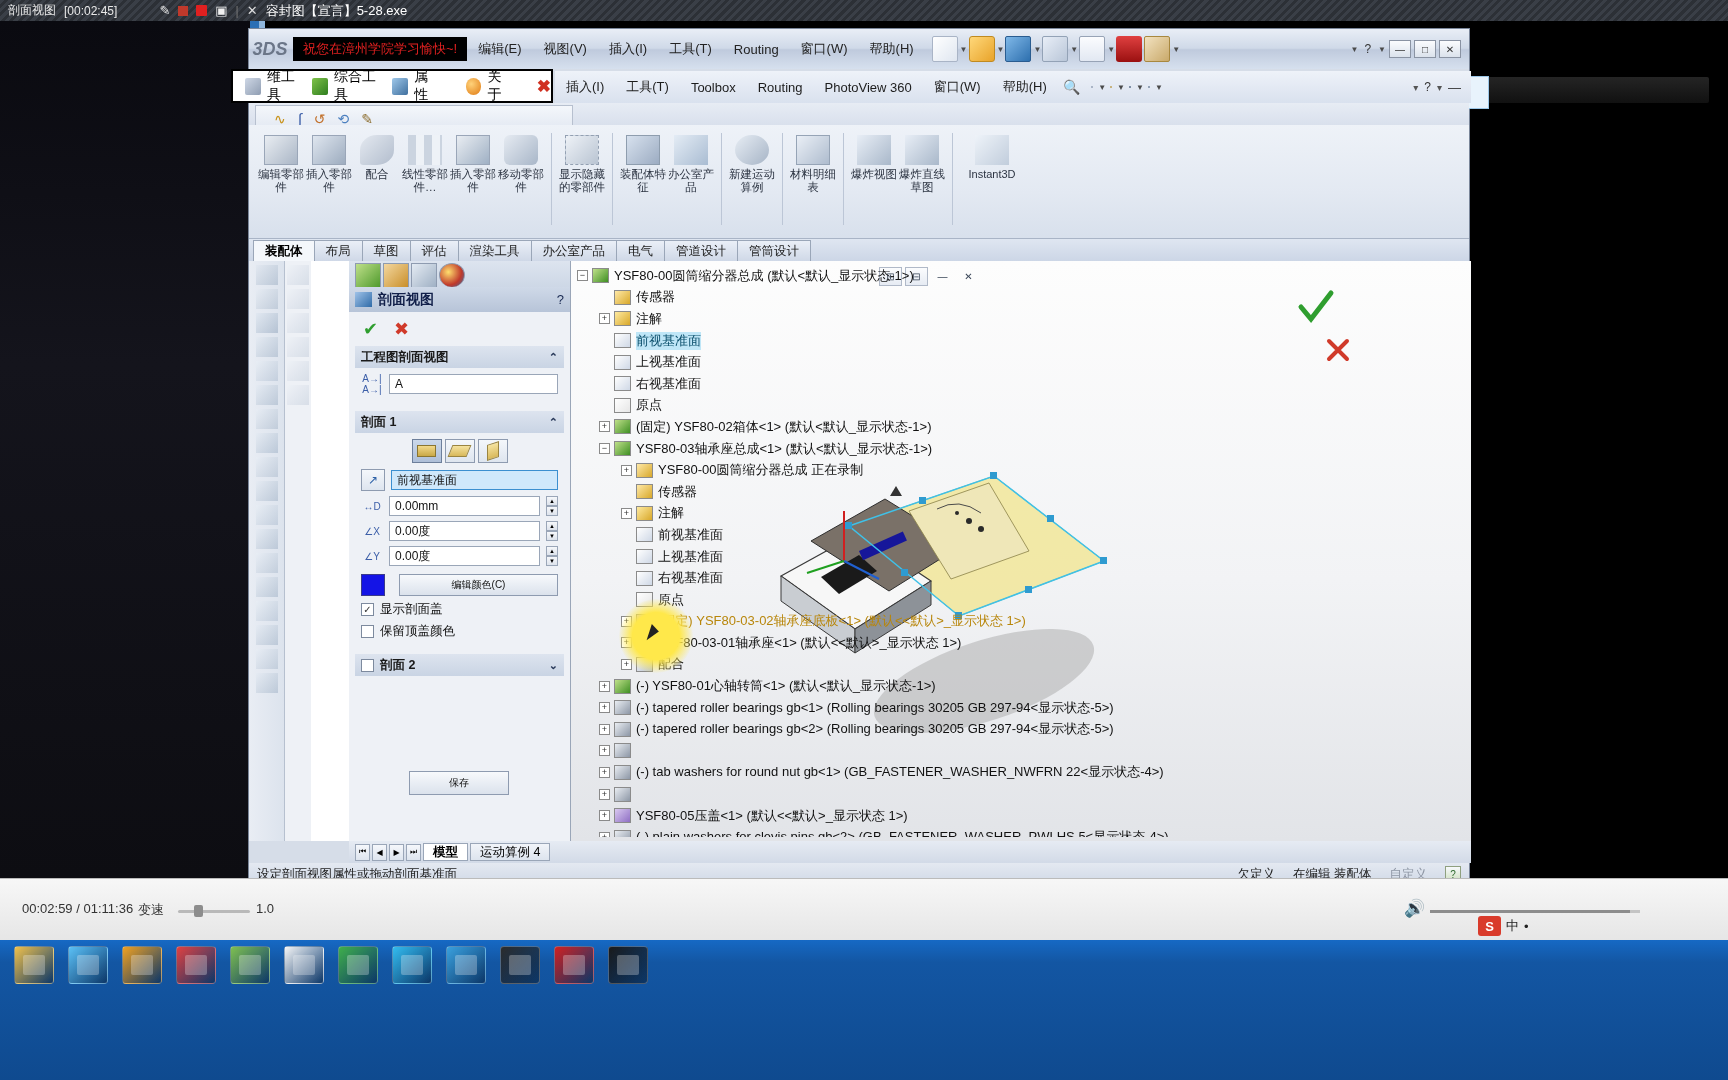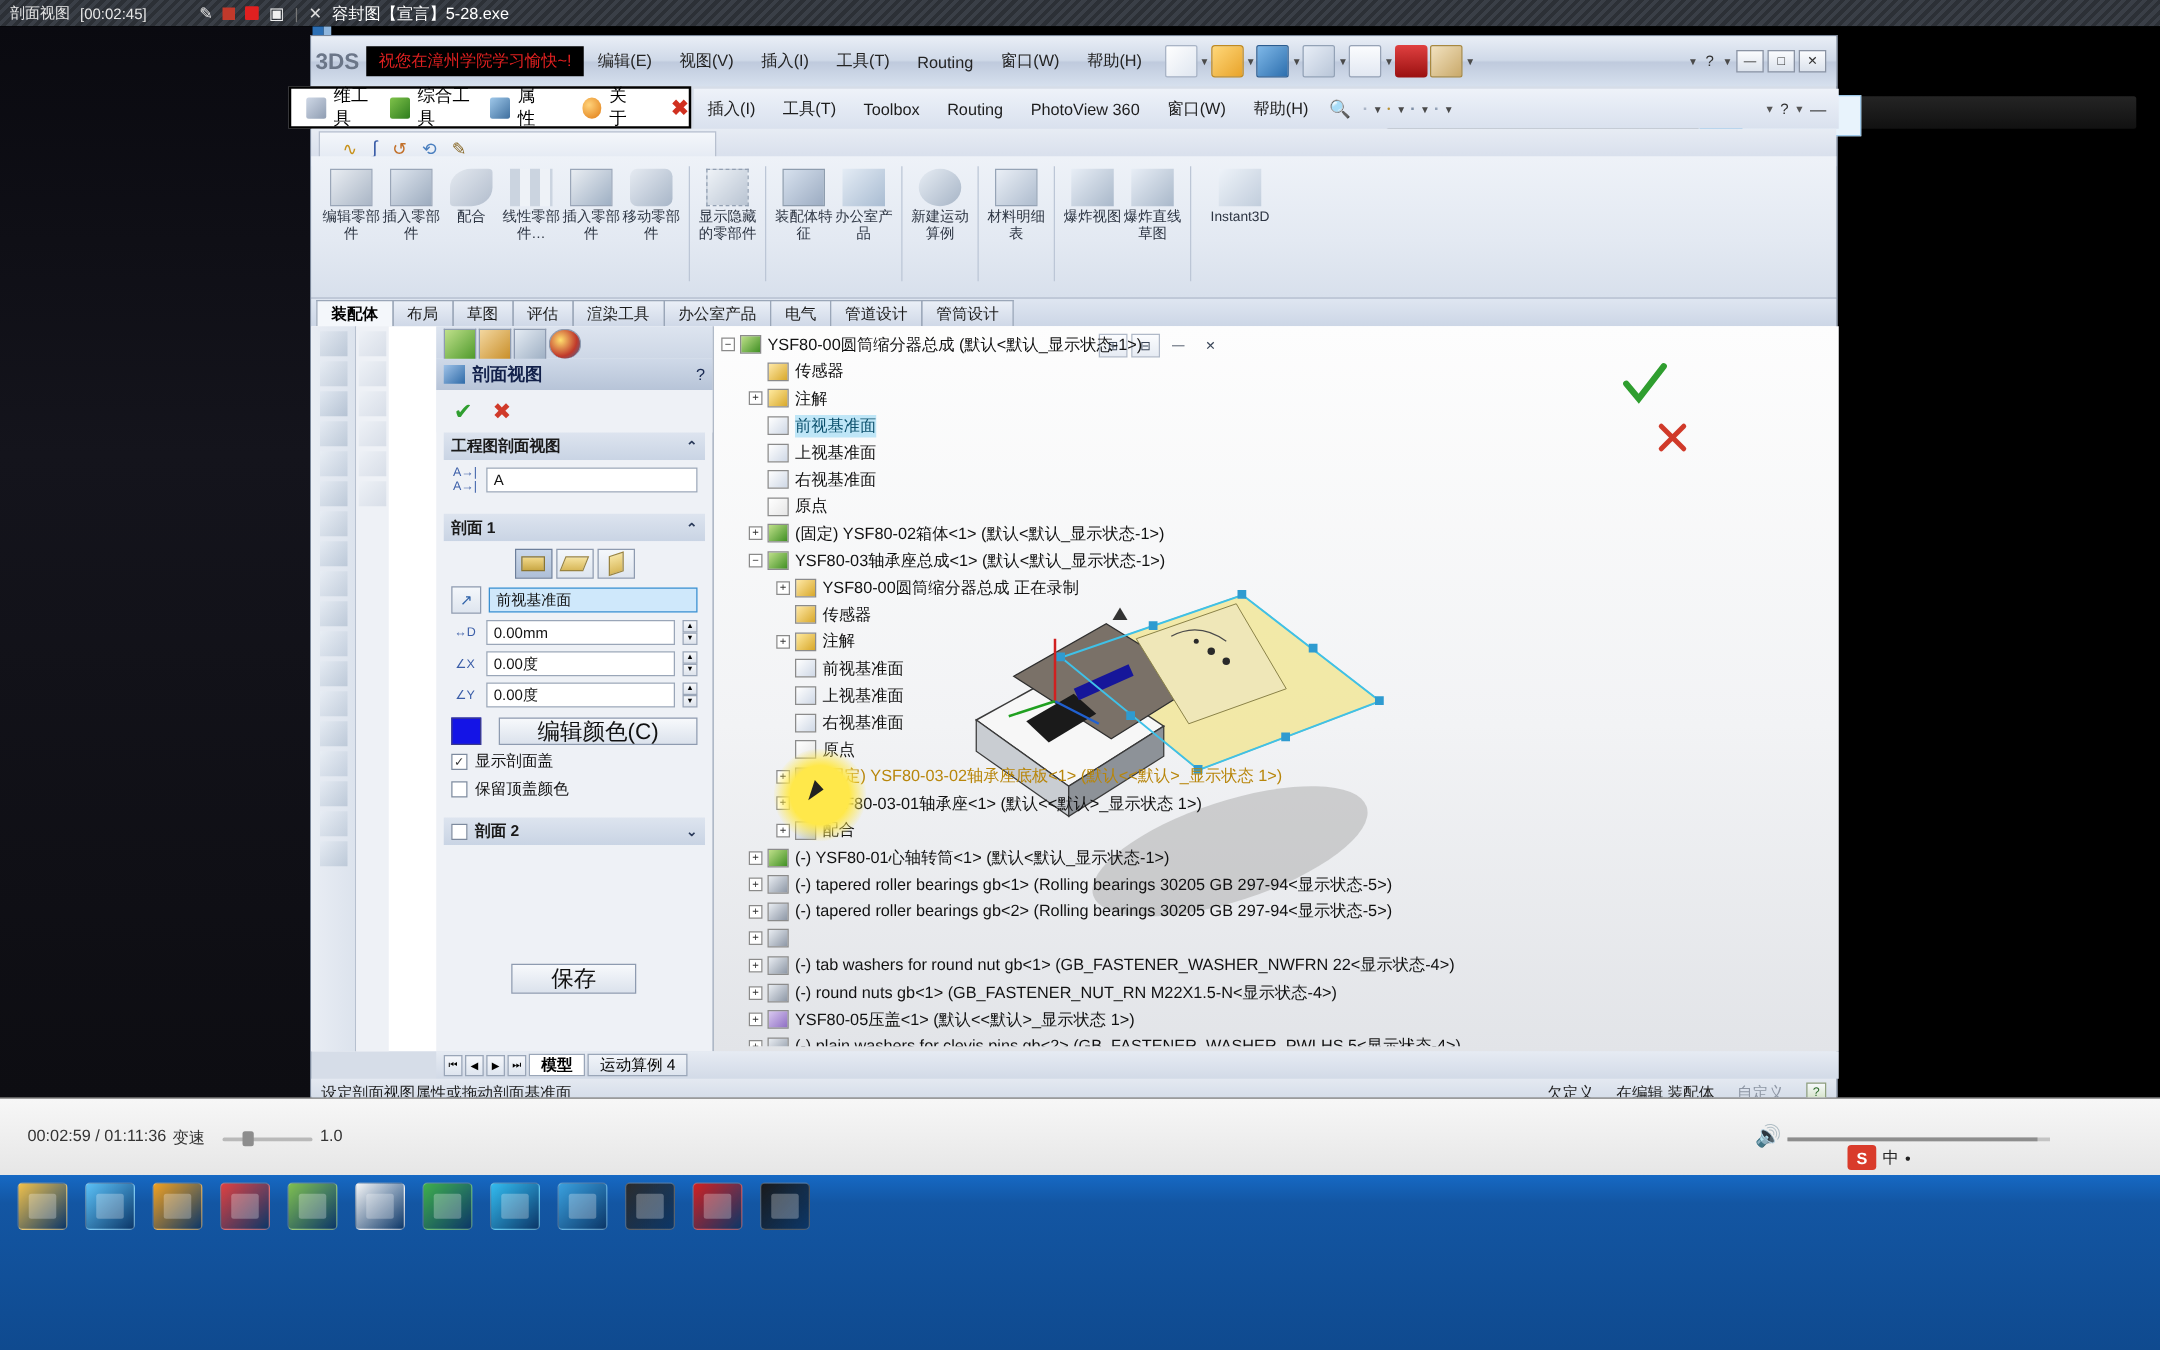--- a/index.html
+++ b/index.html
@@ -27,21 +27,21 @@
 
   
   #sw{position:absolute;left:248px;top:7px;width:1222px;height:850px;
       background:#d6dde8;border:1px solid #7a8699;}
 
   
   #sw-title{position:absolute;left:0;top:0;width:100%;height:40px;
      background:linear-gradient(180deg,#e9eef6 0%,#cfd9e8 48%,#bfcadd 52%,#d6e0ee 100%);
      display:flex;align-items:center;}
   #sw-logo{width:42px;height:34px;display:flex;align-items:center;justify-content:center;
-     color:#6b7688;font-weight:bold;font-size:18px;}
+     color:#6b7688;font-weight:bold;font-size:18px;font-style:italic;}
   #marquee{background:#000;color:#e02020;font-size:13px;padding:3px 10px;margin-left:2px;
      white-space:nowrap;}
   .menu-item{padding:0 11px;font-size:13px;color:#232323;white-space:nowrap;}
   #sw-title .tb-icon{width:26px;height:26px;margin:0 1px;display:inline-block;border-radius:2px;}
   .caret{font-size:8px;color:#4a4a4a;margin-left:1px;}
 
   
   .wc{width:22px;height:18px;border:1px solid #8a93a3;background:linear-gradient(180deg,#fbfcfe,#dbe2ec);
       font-size:10px;display:inline-flex;align-items:center;justify-content:center;color:#333;margin-left:3px;}
 
@@ -127,21 +127,21 @@
   .spin div{flex:1;border:1px solid #9aa6b8;background:linear-gradient(180deg,#f6f8fb,#dde3ec);
         font-size:6px;display:flex;align-items:center;justify-content:center;}
   .seg{display:flex;gap:3px;justify-content:center;margin-bottom:6px;}
   .segbtn{width:30px;height:24px;border:1px solid #8e9bb0;background:linear-gradient(180deg,#f4f7fb,#dee5ef);
         display:flex;align-items:center;justify-content:center;}
   .segbtn.on{background:linear-gradient(180deg,#cbd8ea,#aebfd8);border-color:#6d7f9b;}
   .sqbtn{width:24px;height:22px;border:1px solid #8e9bb0;background:linear-gradient(180deg,#f4f7fb,#dee5ef);
         display:flex;align-items:center;justify-content:center;}
   .colorchip{width:24px;height:22px;background:#1414e6;border:1px solid #3b3b8a;}
   .btn{height:22px;border:1px solid #8e9bb0;background:linear-gradient(180deg,#f7f9fc,#dbe2ec);
-        display:flex;align-items:center;justify-content:center;font-size:18px;color:#111;}
+        display:flex;align-items:center;justify-content:center;font-size:10px;color:#111;}
   .cbrow{display:flex;align-items:center;gap:6px;font-size:12.5px;margin-top:5px;color:#111;}
   .cb{width:13px;height:13px;border:1px solid #7d8a9e;background:#fff;display:flex;
        align-items:center;justify-content:center;font-size:10px;color:#333;}
   #savebtn{position:absolute;left:60px;bottom:46px;width:100px;height:24px;}
 
   
   #tree{position:absolute;left:322px;top:4px;width:880px;height:572px;overflow:hidden;
        font-size:13px;color:#111;}
   .trow{height:21.6px;display:flex;align-items:center;white-space:nowrap;}
   .tgl{width:11px;height:11px;border:1px solid #8a8a8a;background:#fff;font-size:9px;
@@ -692,21 +692,20 @@
             <span class="ticon" style="background: linear-gradient(135deg, rgb(233, 237, 242), rgb(141, 151, 166)); border: 1px solid rgb(139, 139, 139);"></span>
           </div>
           <div class="trow" style="padding-left: 28px;">
             <span class="tgl">+</span>
             <span class="ticon" style="background: linear-gradient(135deg, rgb(233, 237, 242), rgb(141, 151, 166)); border: 1px solid rgb(139, 139, 139);"></span>
             <span class="tlabel">(-) tab washers for round nut gb&lt;1&gt; (GB_FASTENER_WASHER_NWFRN 22&lt;显示状态-4&gt;)</span>
           </div>
           <div class="trow" style="padding-left: 28px;">
             <span class="tgl">+</span>
             <span class="ticon" style="background: linear-gradient(135deg, rgb(233, 237, 242), rgb(141, 151, 166)); border: 1px solid rgb(139, 139, 139);"></span>
-            <span class="tlabel">(-) round nuts gb&lt;1&gt; (GB_FASTENER_NUT_RN M22X1.5-N&lt;显示状态-4&gt;)</span>
           </div>
           <div class="trow" style="padding-left: 28px;">
             <span class="tgl">+</span>
             <span class="ticon" style="background: linear-gradient(135deg, rgb(217, 201, 240), rgb(143, 111, 196)); border: 1px solid rgb(139, 139, 139);"></span>
             <span class="tlabel">YSF80-05压盖&lt;1&gt; (默认&lt;&lt;默认&gt;_显示状态 1&gt;)</span>
           </div>
           <div class="trow" style="padding-left: 28px;">
             <span class="tgl">+</span>
             <span class="ticon" style="background: linear-gradient(135deg, rgb(233, 237, 242), rgb(141, 151, 166)); border: 1px solid rgb(139, 139, 139);"></span>
             <span class="tlabel">(-) plain washers for clevis pins gb&lt;2&gt; (GB_FASTENER_WASHER_PWLHS 5&lt;显示状态-4&gt;)</span>

